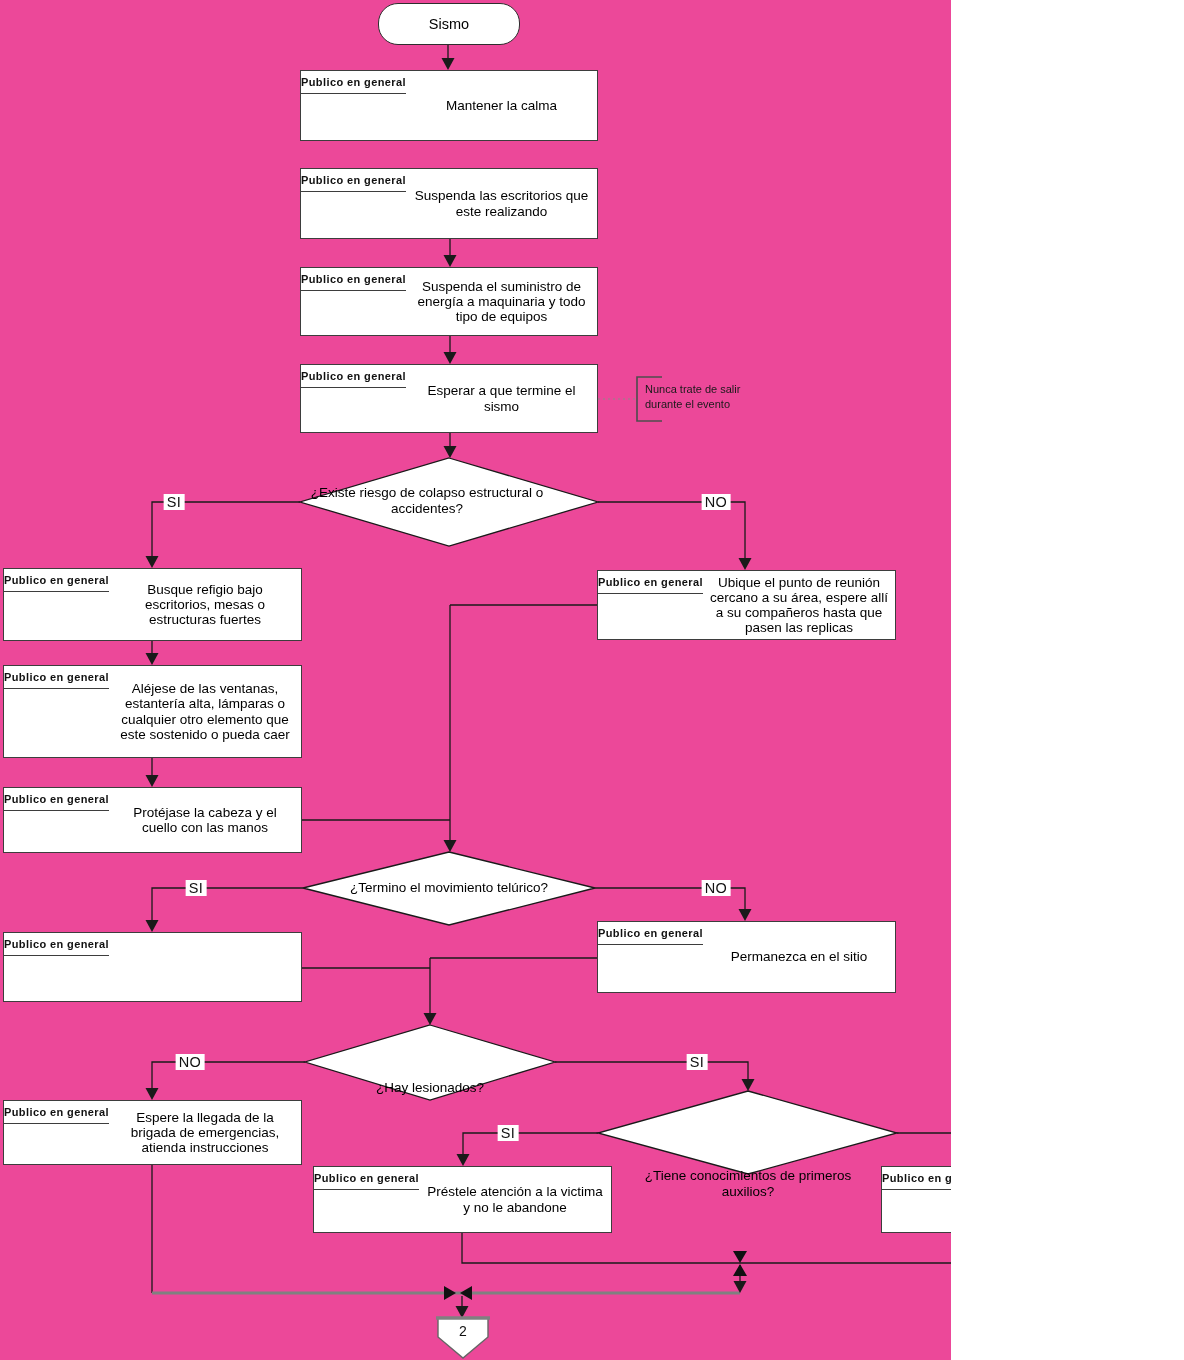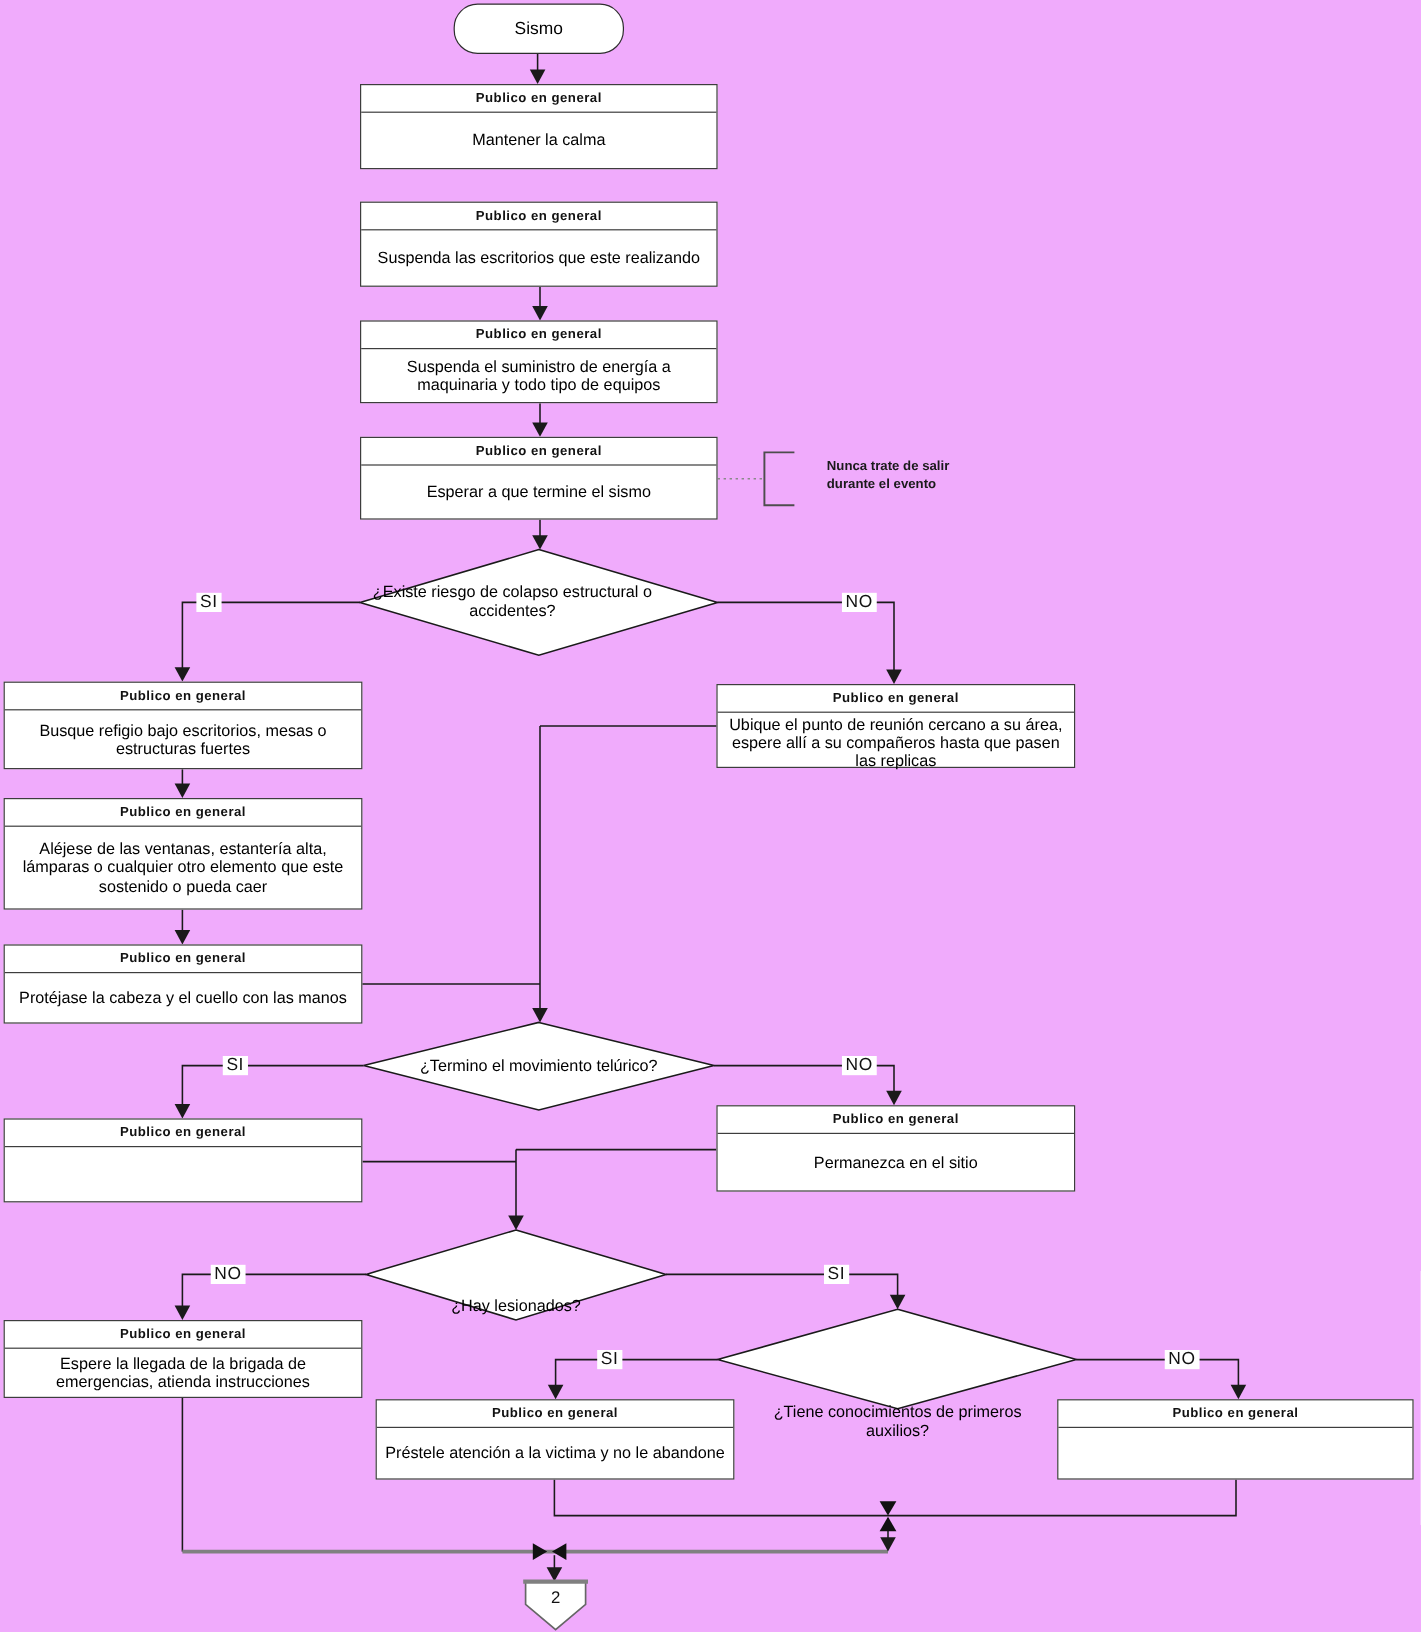--- a/index.html
+++ b/index.html
@@ -1,23 +1,23 @@
 <!DOCTYPE html>
 <html><head>
 <meta charset="utf-8">
 <style>
   html,body{margin:0;padding:0;background:#fff;}
   .canvas{
-    position:relative;width:1184px;height:1360px;background:#f0abfc;
+    position:relative;width:951px;height:1360px;background:#ec4899;
     font-family:"Liberation Sans", sans-serif;color:#000;overflow:hidden;
   }
   .layer{position:absolute;left:0;top:0;}
   .pbox{
     position:absolute;background:#fff;border:1.6px solid #3d3d3d;
-    display:flex;flex-direction:column;box-sizing:border-box;
+    display:flex;flex-direction:row;box-sizing:border-box;
   }
   .pbox-header{
     height:22px;min-height:22px;border-bottom:1.4px solid #3d3d3d;
     display:flex;align-items:center;justify-content:center;
     font-size:11px;font-weight:bold;letter-spacing:.4px;color:#111;
   }
   .pbox-body{
     flex:1;display:flex;align-items:center;justify-content:center;
     text-align:center;font-size:13.5px;line-height:1.12;padding:2px 6px;color:#000;
   }
@@ -29,21 +29,21 @@
   .dtext{
     position:absolute;transform:translate(-50%,-50%);
     text-align:center;font-size:13.5px;line-height:1.15;background:transparent;
   }
   .blabel{
     position:absolute;transform:translate(-50%,-50%);
     background:#fff;padding:0 3px;font-size:14.5px;letter-spacing:.5px;color:#111;
   }
   .note{
     position:absolute;left:645px;top:382px;width:140px;
-    font-size:11px;font-weight:bold;line-height:15px;color:#1a1a1a;margin-left:44px;
+    font-size:11px;font-weight:normal;line-height:15px;color:#1a1a1a;
   }
   .note span{display:block;}
   .offpage-label{
     position:absolute;left:463px;top:1331px;transform:translate(-50%,-50%);
     font-size:14px;color:#111;
   }
 </style>
 </head>
 <body>
 

